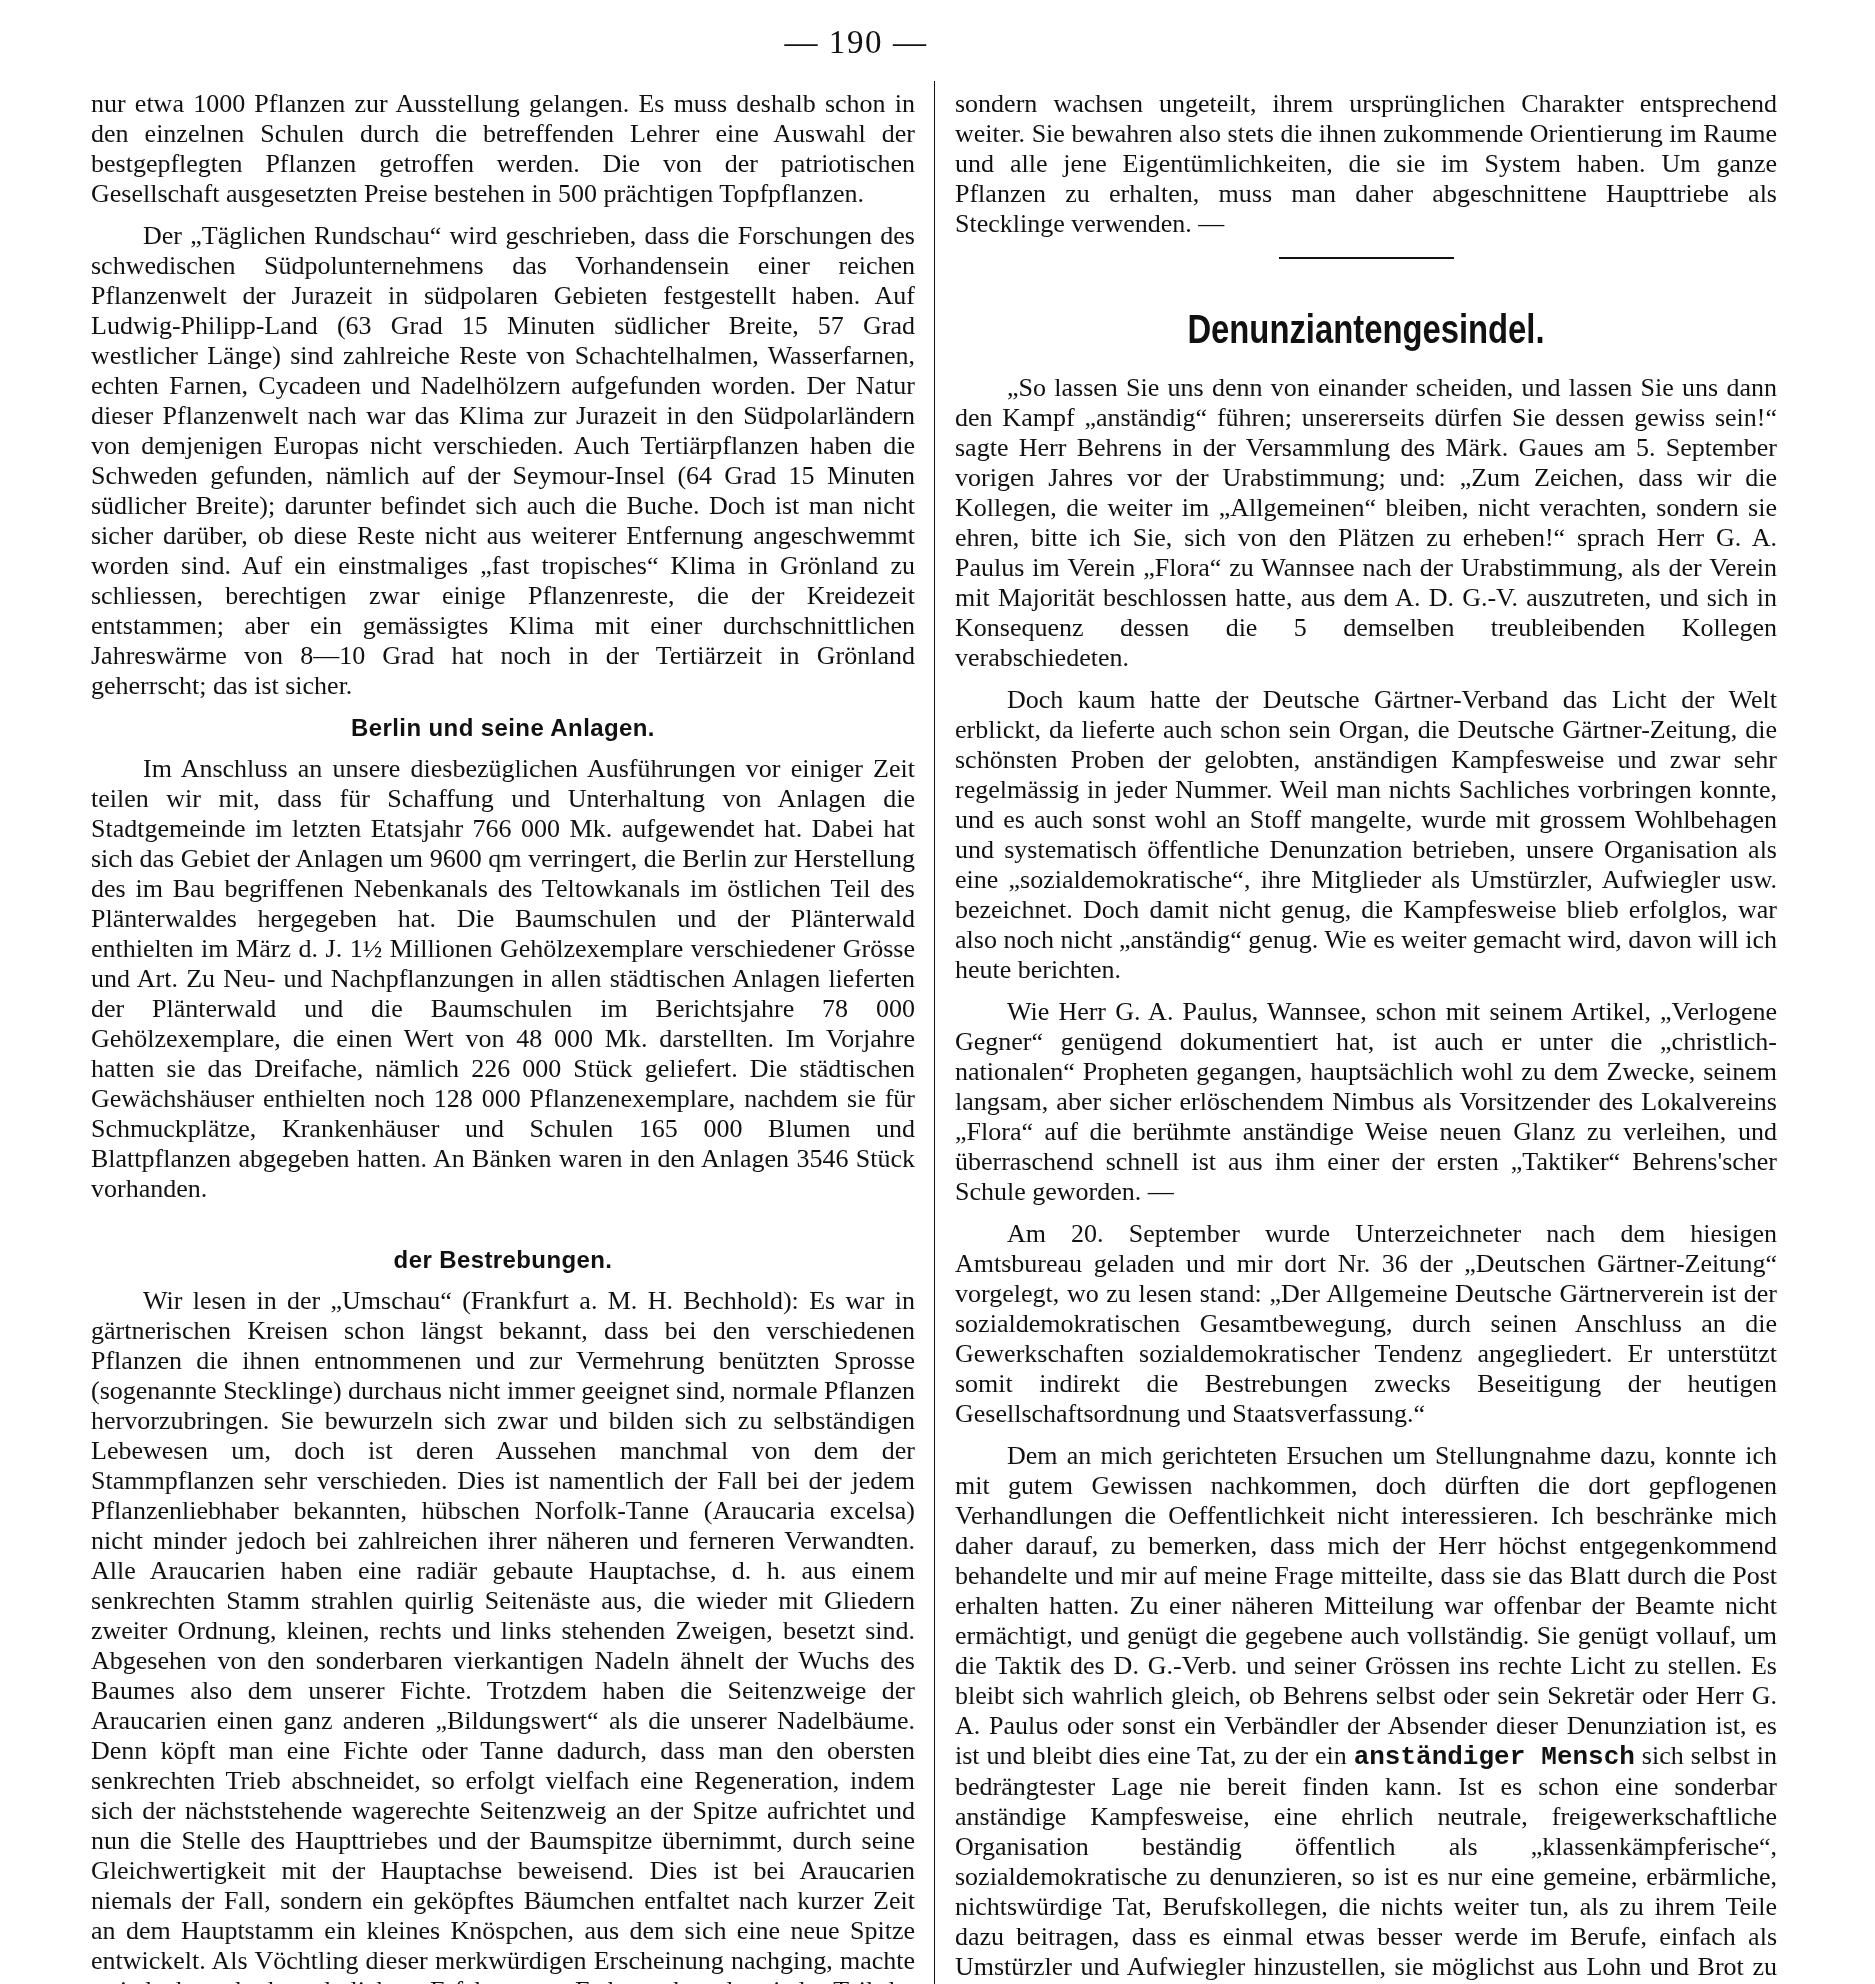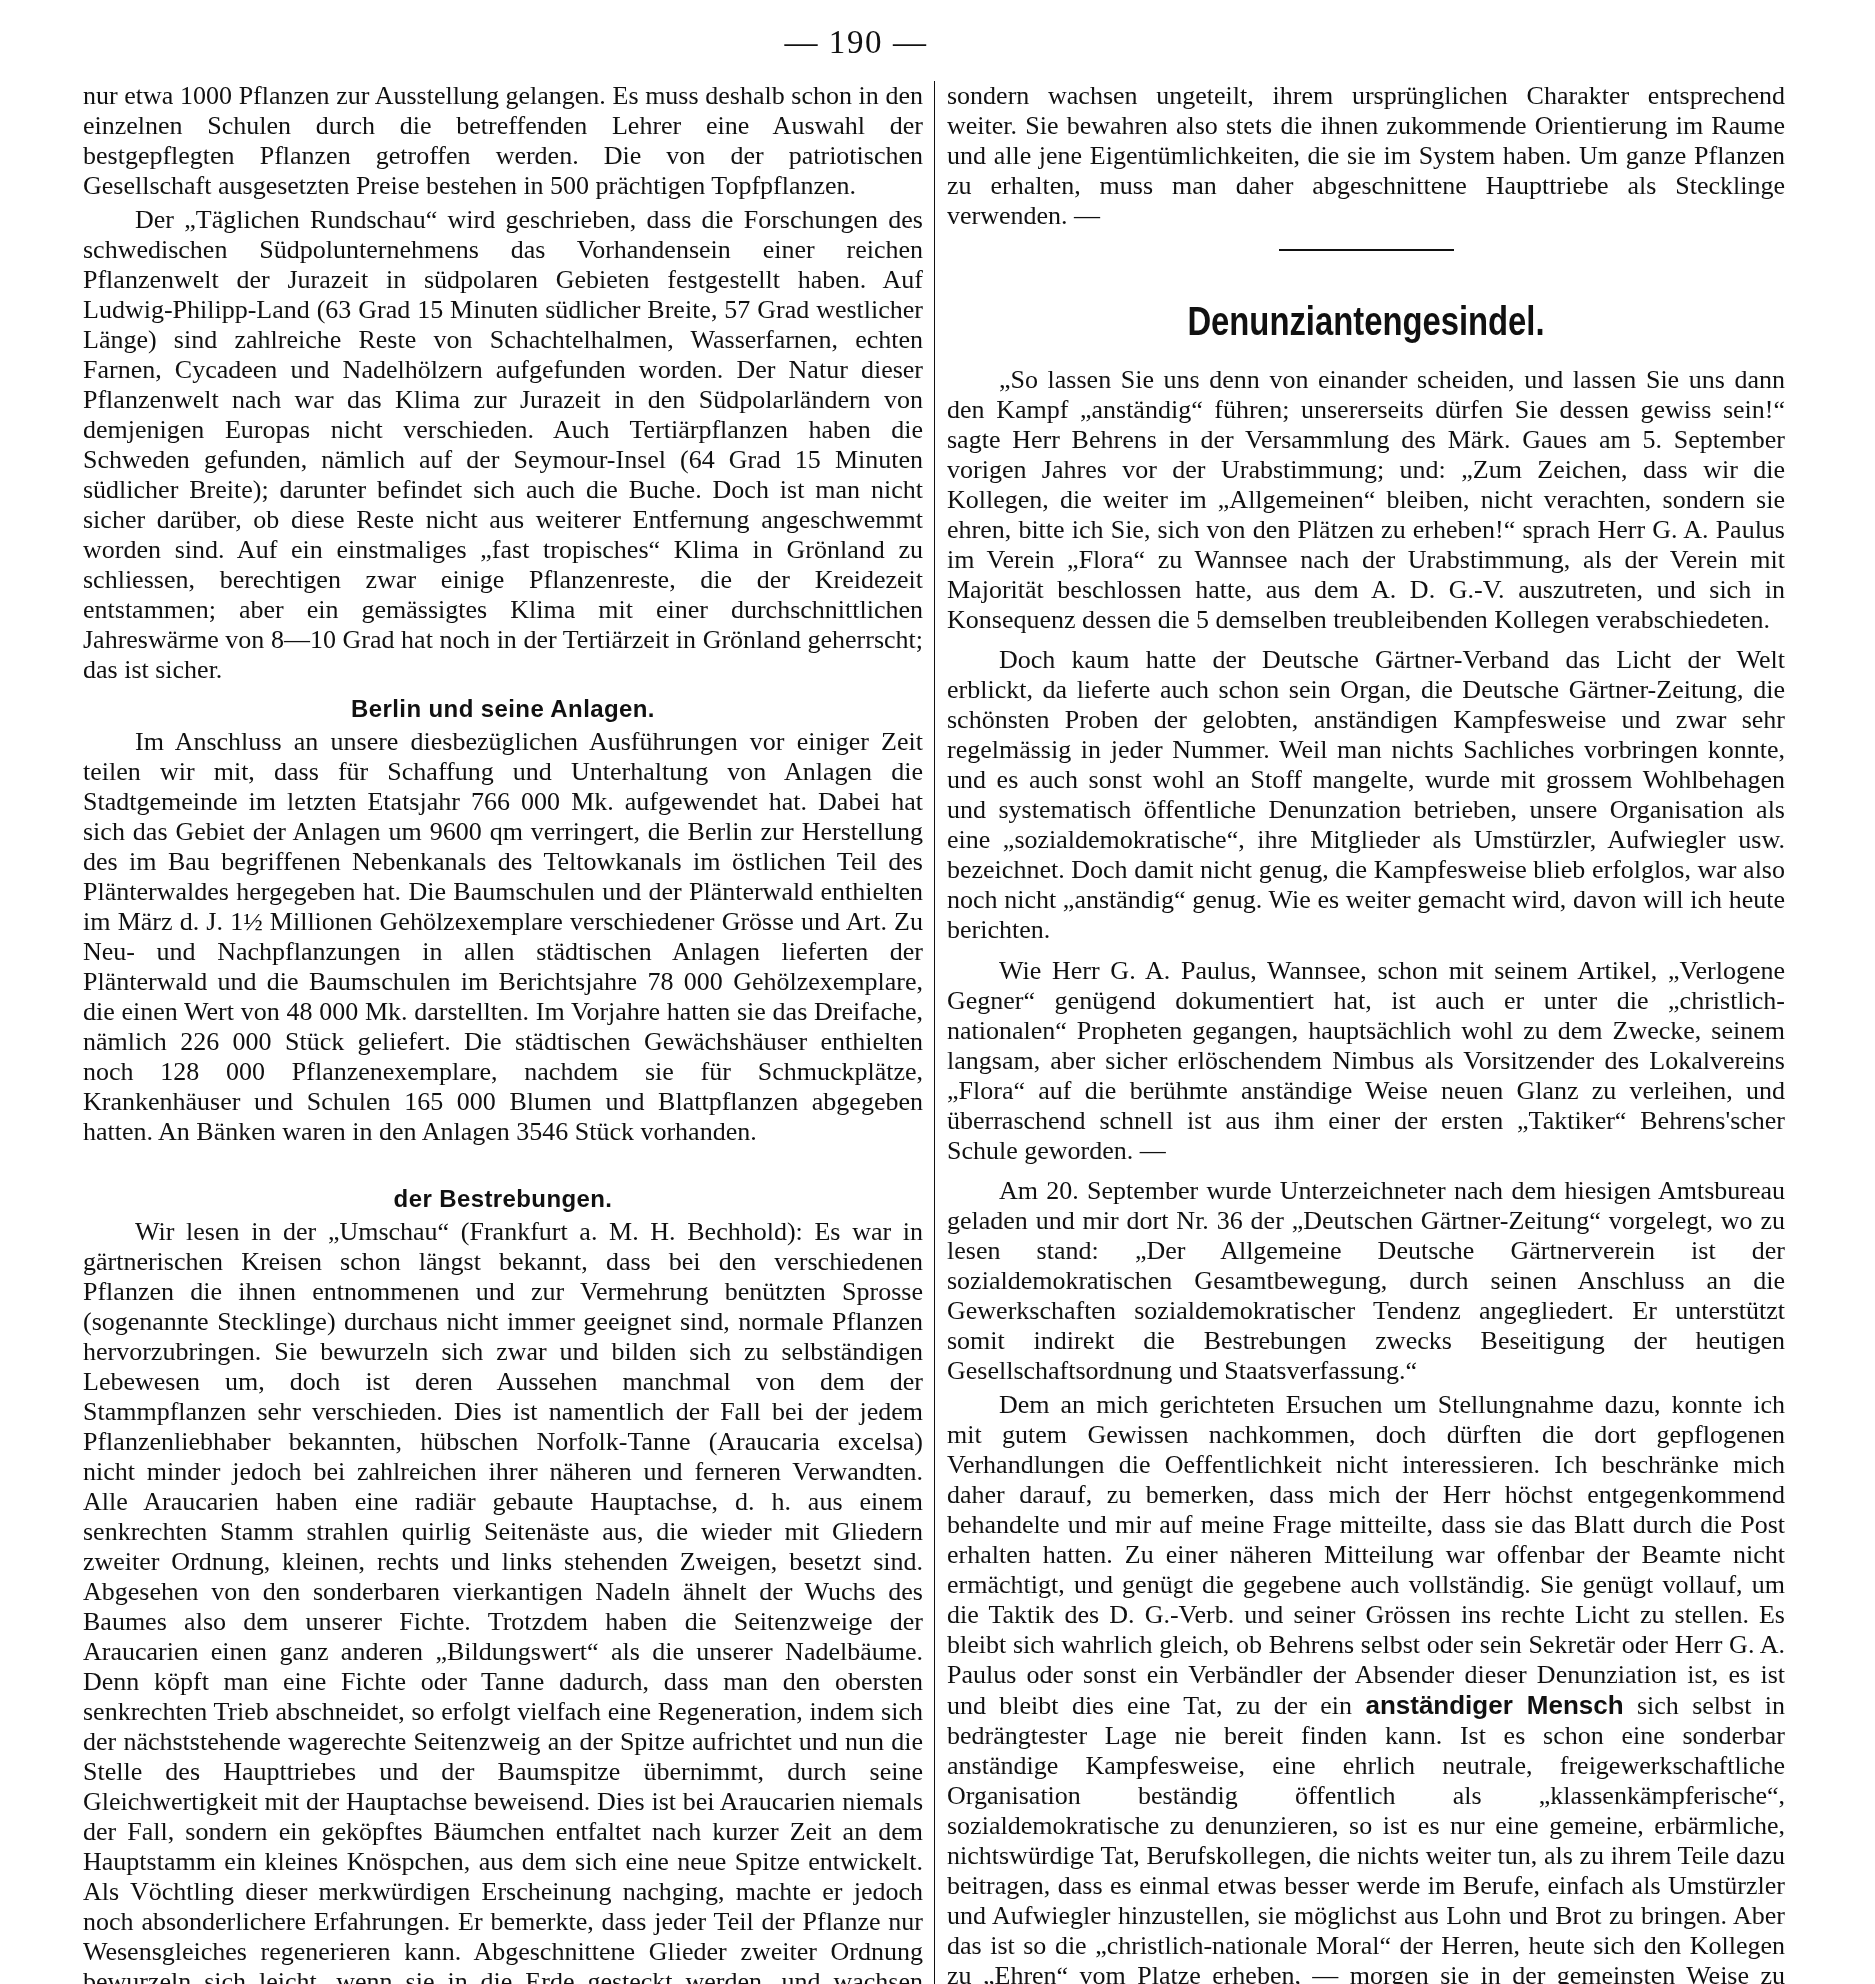--- a/index.html
+++ b/index.html
@@ -11,37 +11,37 @@
     .column {
       position: absolute; top: 77px;
       font-family: "Liberation Serif", serif; font-size: 26px; line-height: 30px;
       text-align: justify; hyphens: manual;
     }
     .col-left { left: 79px; width: 848px; }
     .col-right { left: 943px; width: 846px; }
     .column-rule {
       position: absolute; left: 934px; top: 81px; width: 1.2px; height: 2330px; background: #111111;
     }
-    .para { margin: 4px; text-indent: 0; }
+    .para { margin: 12px; text-indent: 0; }
     .para.indent { text-indent: 52px; }
     .heading {
       margin: 8.7px 0 2.4px 0; text-align: center;
       font-family: "Liberation Sans", sans-serif; font-weight: bold; font-size: 24px; line-height: 29px;
       letter-spacing: 0.4px;
     }
     .heading-large {
       margin: 48px 0 22px 0; text-align: center;
       font-family: "Liberation Sans", sans-serif; font-weight: bold; font-size: 40px; line-height: 44px;
       transform: scaleX(0.82);
     }
     .separator {
       width: 175px; height: 2px; background: #111111; margin: 18px auto 0 auto;
     }
     .spaced { margin-top: 10.3px; }
-    .bold-inline { font-family: Liberation Sans, sans-serif; font-weight: bold; }
+    .bold-inline { font-family: Liberation Mono, monospace; font-weight: bold; }
   </style>
 </head>
 <body>
 
 <div class="page-number">— 190 —</div>
 
 <div class="column col-left">
   <p class="para">nur etwa 1000 Pflanzen zur Ausstellung gelangen. Es muss deshalb schon in den einzelnen Schulen durch die betreffenden Lehrer eine Auswahl der bestgepflegten Pflanzen getroffen werden. Die von der patriotischen Gesellschaft ausgesetzten Preise bestehen in 500 prächtigen Topfpflanzen.</p>
 
   <p class="para indent">Der „Täglichen Rundschau“ wird geschrieben, dass die Forschungen des schwedischen Südpolunternehmens das Vorhandensein einer reichen Pflanzenwelt der Jurazeit in südpolaren Gebieten festgestellt haben. Auf Ludwig-Philipp-Land (63 Grad 15 Minuten südlicher Breite, 57 Grad westlicher Länge) sind zahlreiche Reste von Schachtelhalmen, Wasserfarnen, echten Farnen, Cycadeen und Nadelhölzern aufgefunden worden. Der Natur dieser Pflanzenwelt nach war das Klima zur Jurazeit in den Südpolarländern von demjenigen Europas nicht verschieden. Auch Tertiärpflanzen haben die Schweden gefunden, nämlich auf der Seymour-Insel (64 Grad 15 Minuten südlicher Breite); darunter befindet sich auch die Buche. Doch ist man nicht sicher darüber, ob diese Reste nicht aus weiterer Entfernung angeschwemmt worden sind. Auf ein einstmaliges „fast tropisches“ Klima in Grönland zu schliessen, berechtigen zwar einige Pflanzenreste, die der Kreidezeit entstammen; aber ein gemässigtes Klima mit einer durchschnittlichen Jahreswärme von 8—10 Grad hat noch in der Tertiärzeit in Grönland geherrscht; das ist sicher.</p>

